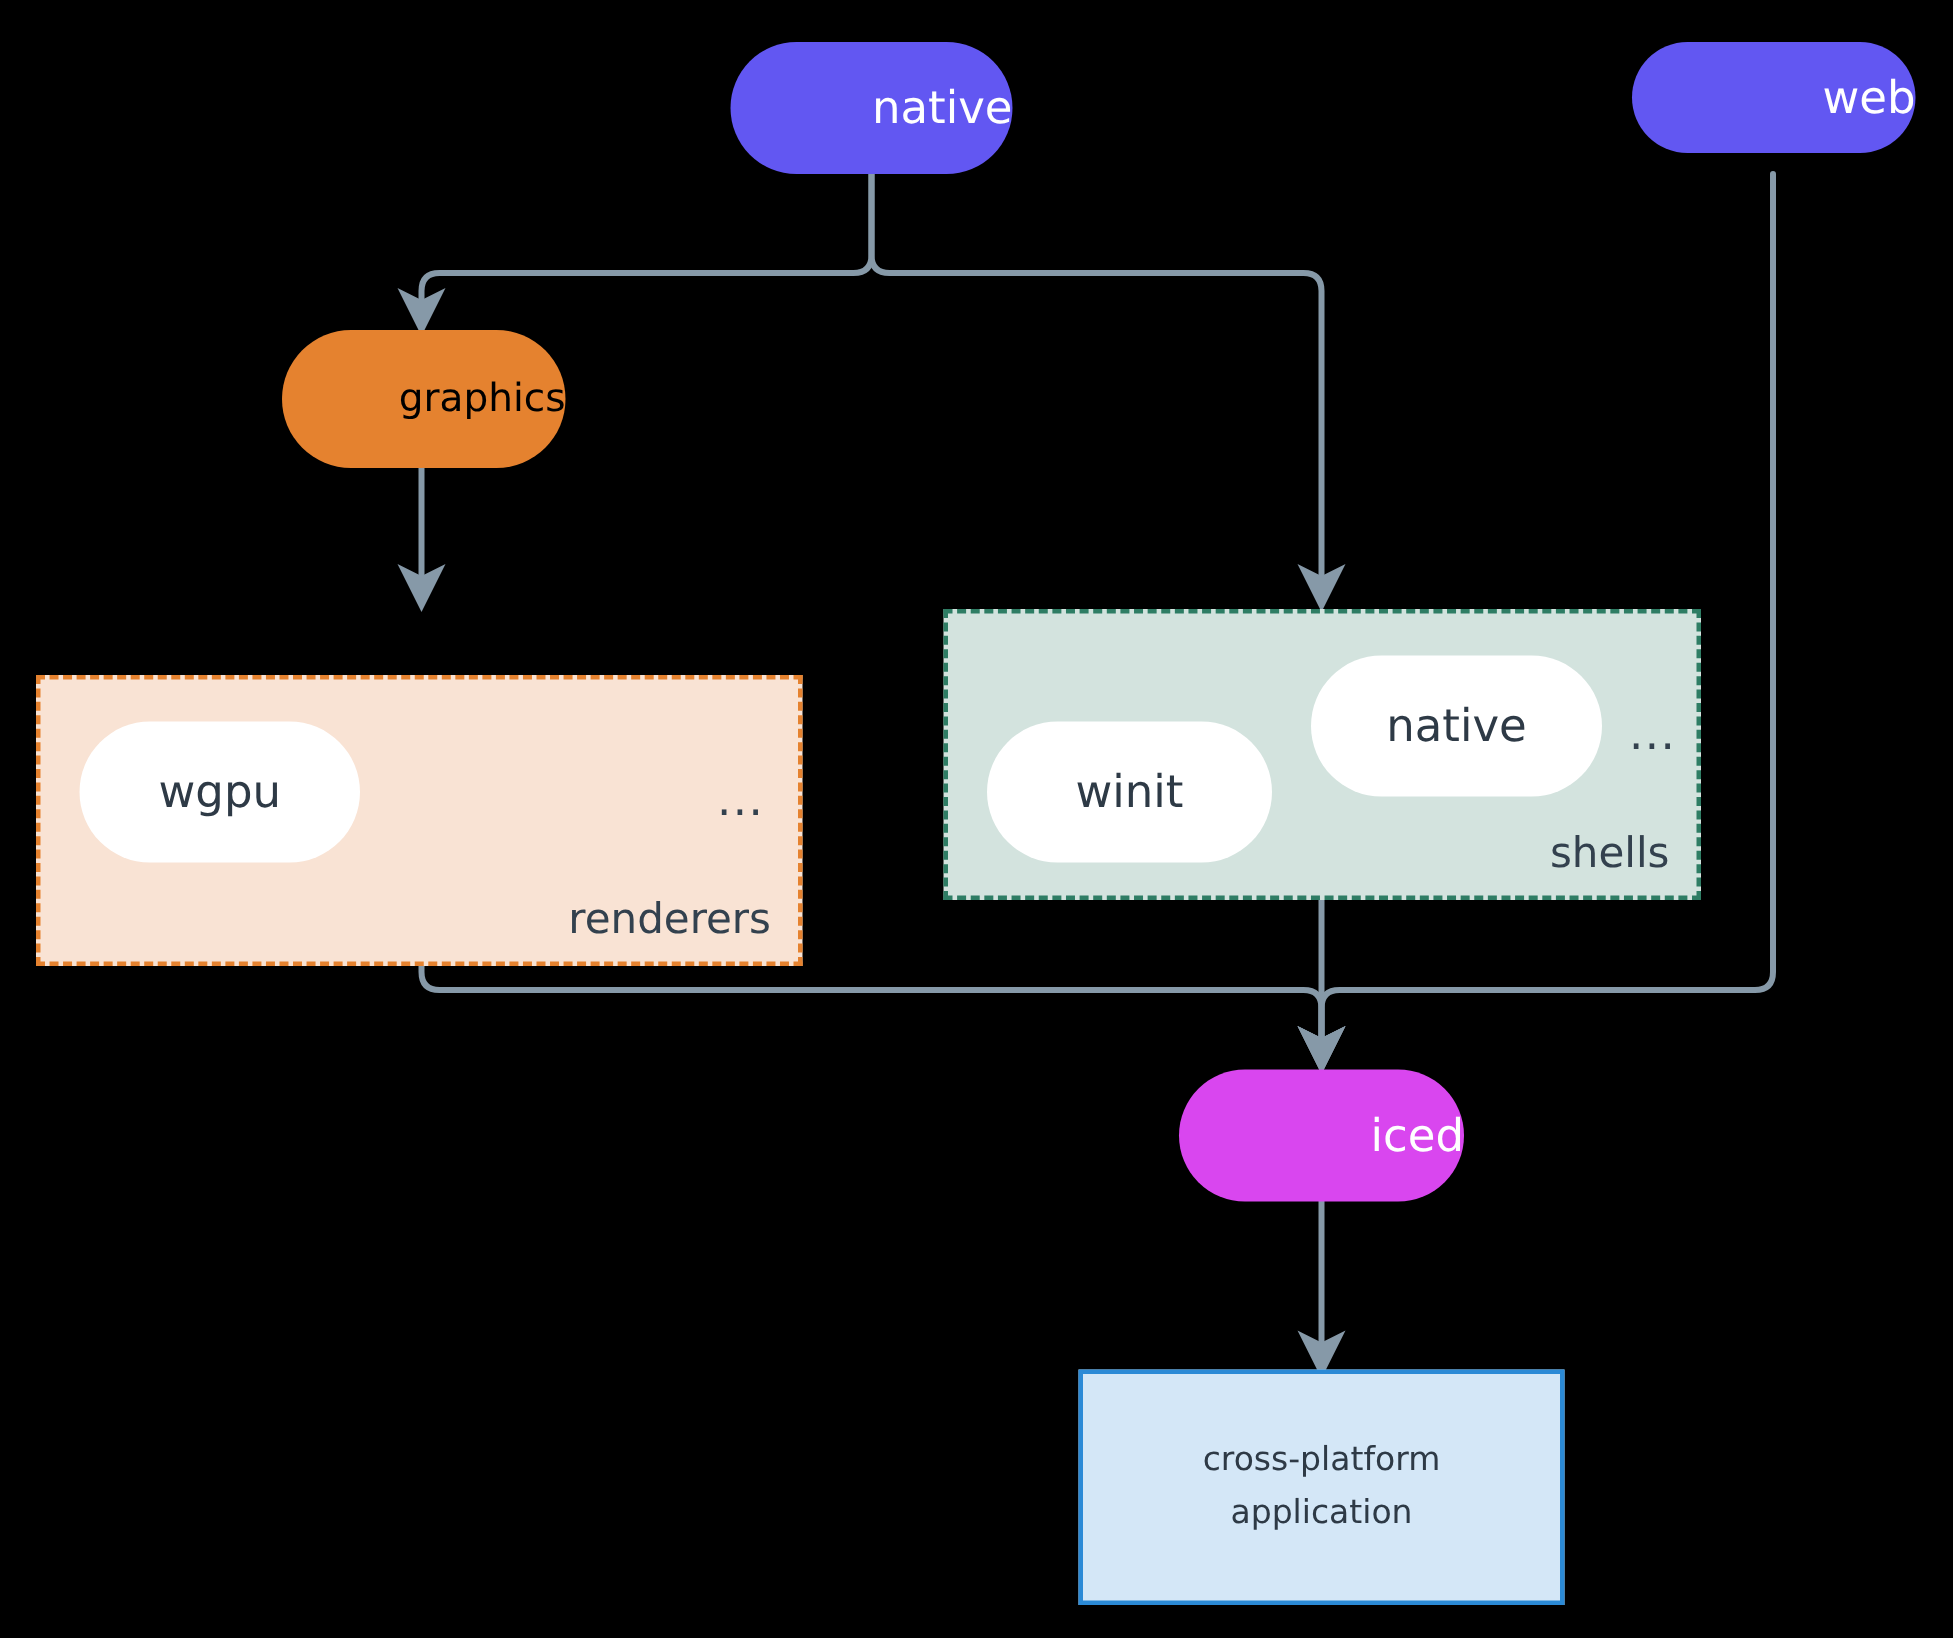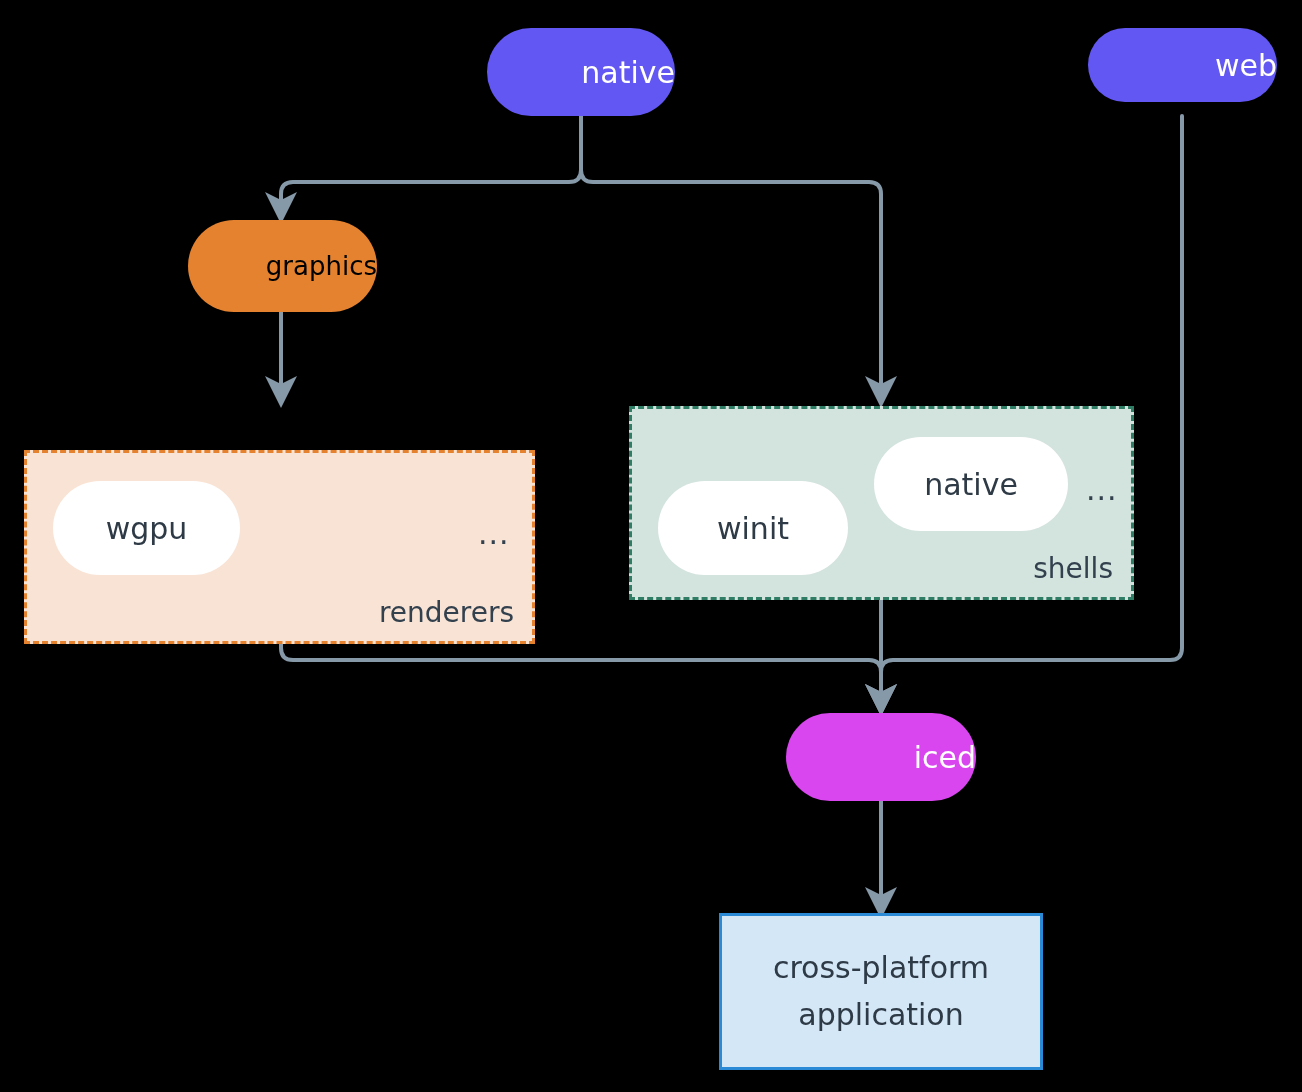--- a/index.html
+++ b/index.html
@@ -89,21 +89,21 @@
   .rect-app {
     position: absolute;
     background: #D4E7F7;
     border: 3px solid #2B8AD6;
     box-sizing: border-box;
     display: flex;
     flex-direction: column;
     align-items: center;
     justify-content: center;
     color: #2E3A46;
-    font-size: 30px;
+    font-size: 22px;
     line-height: 1.55;
   }
 </style>
 </head>
 <body>
 
 <div id="canvas">
 
   <svg class="edges" viewBox="0 0 1302 1092">
     <defs>

